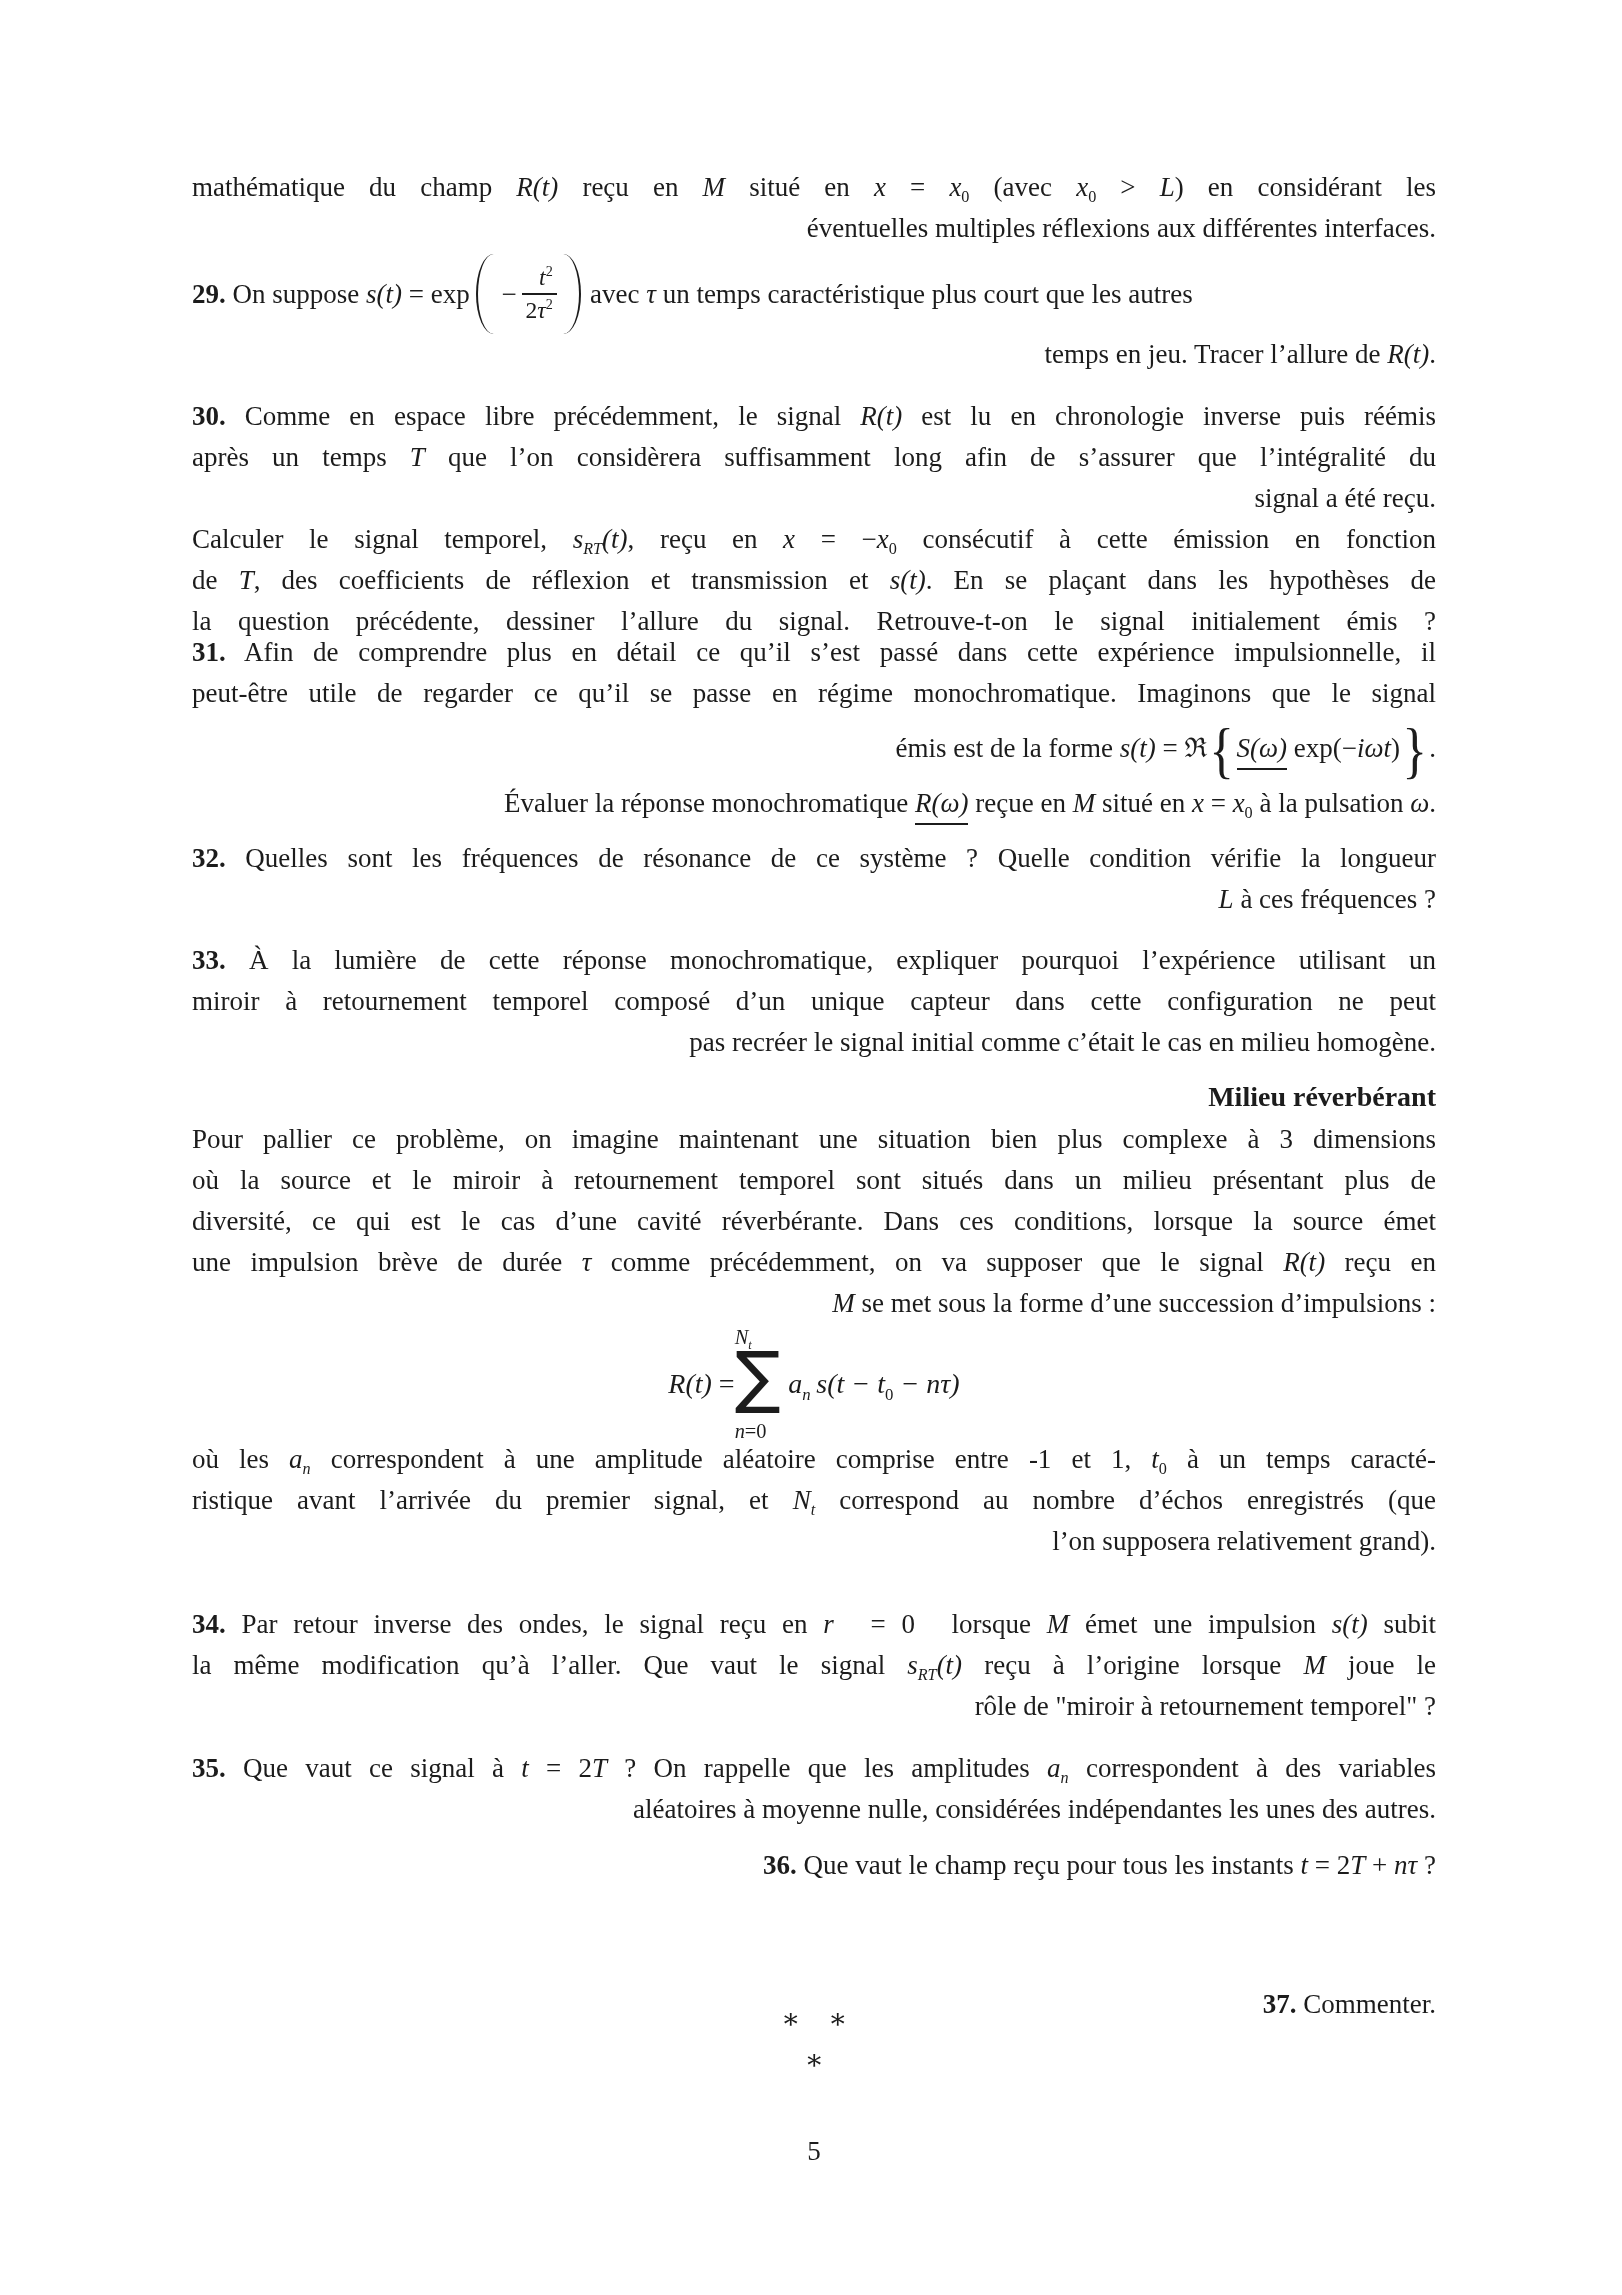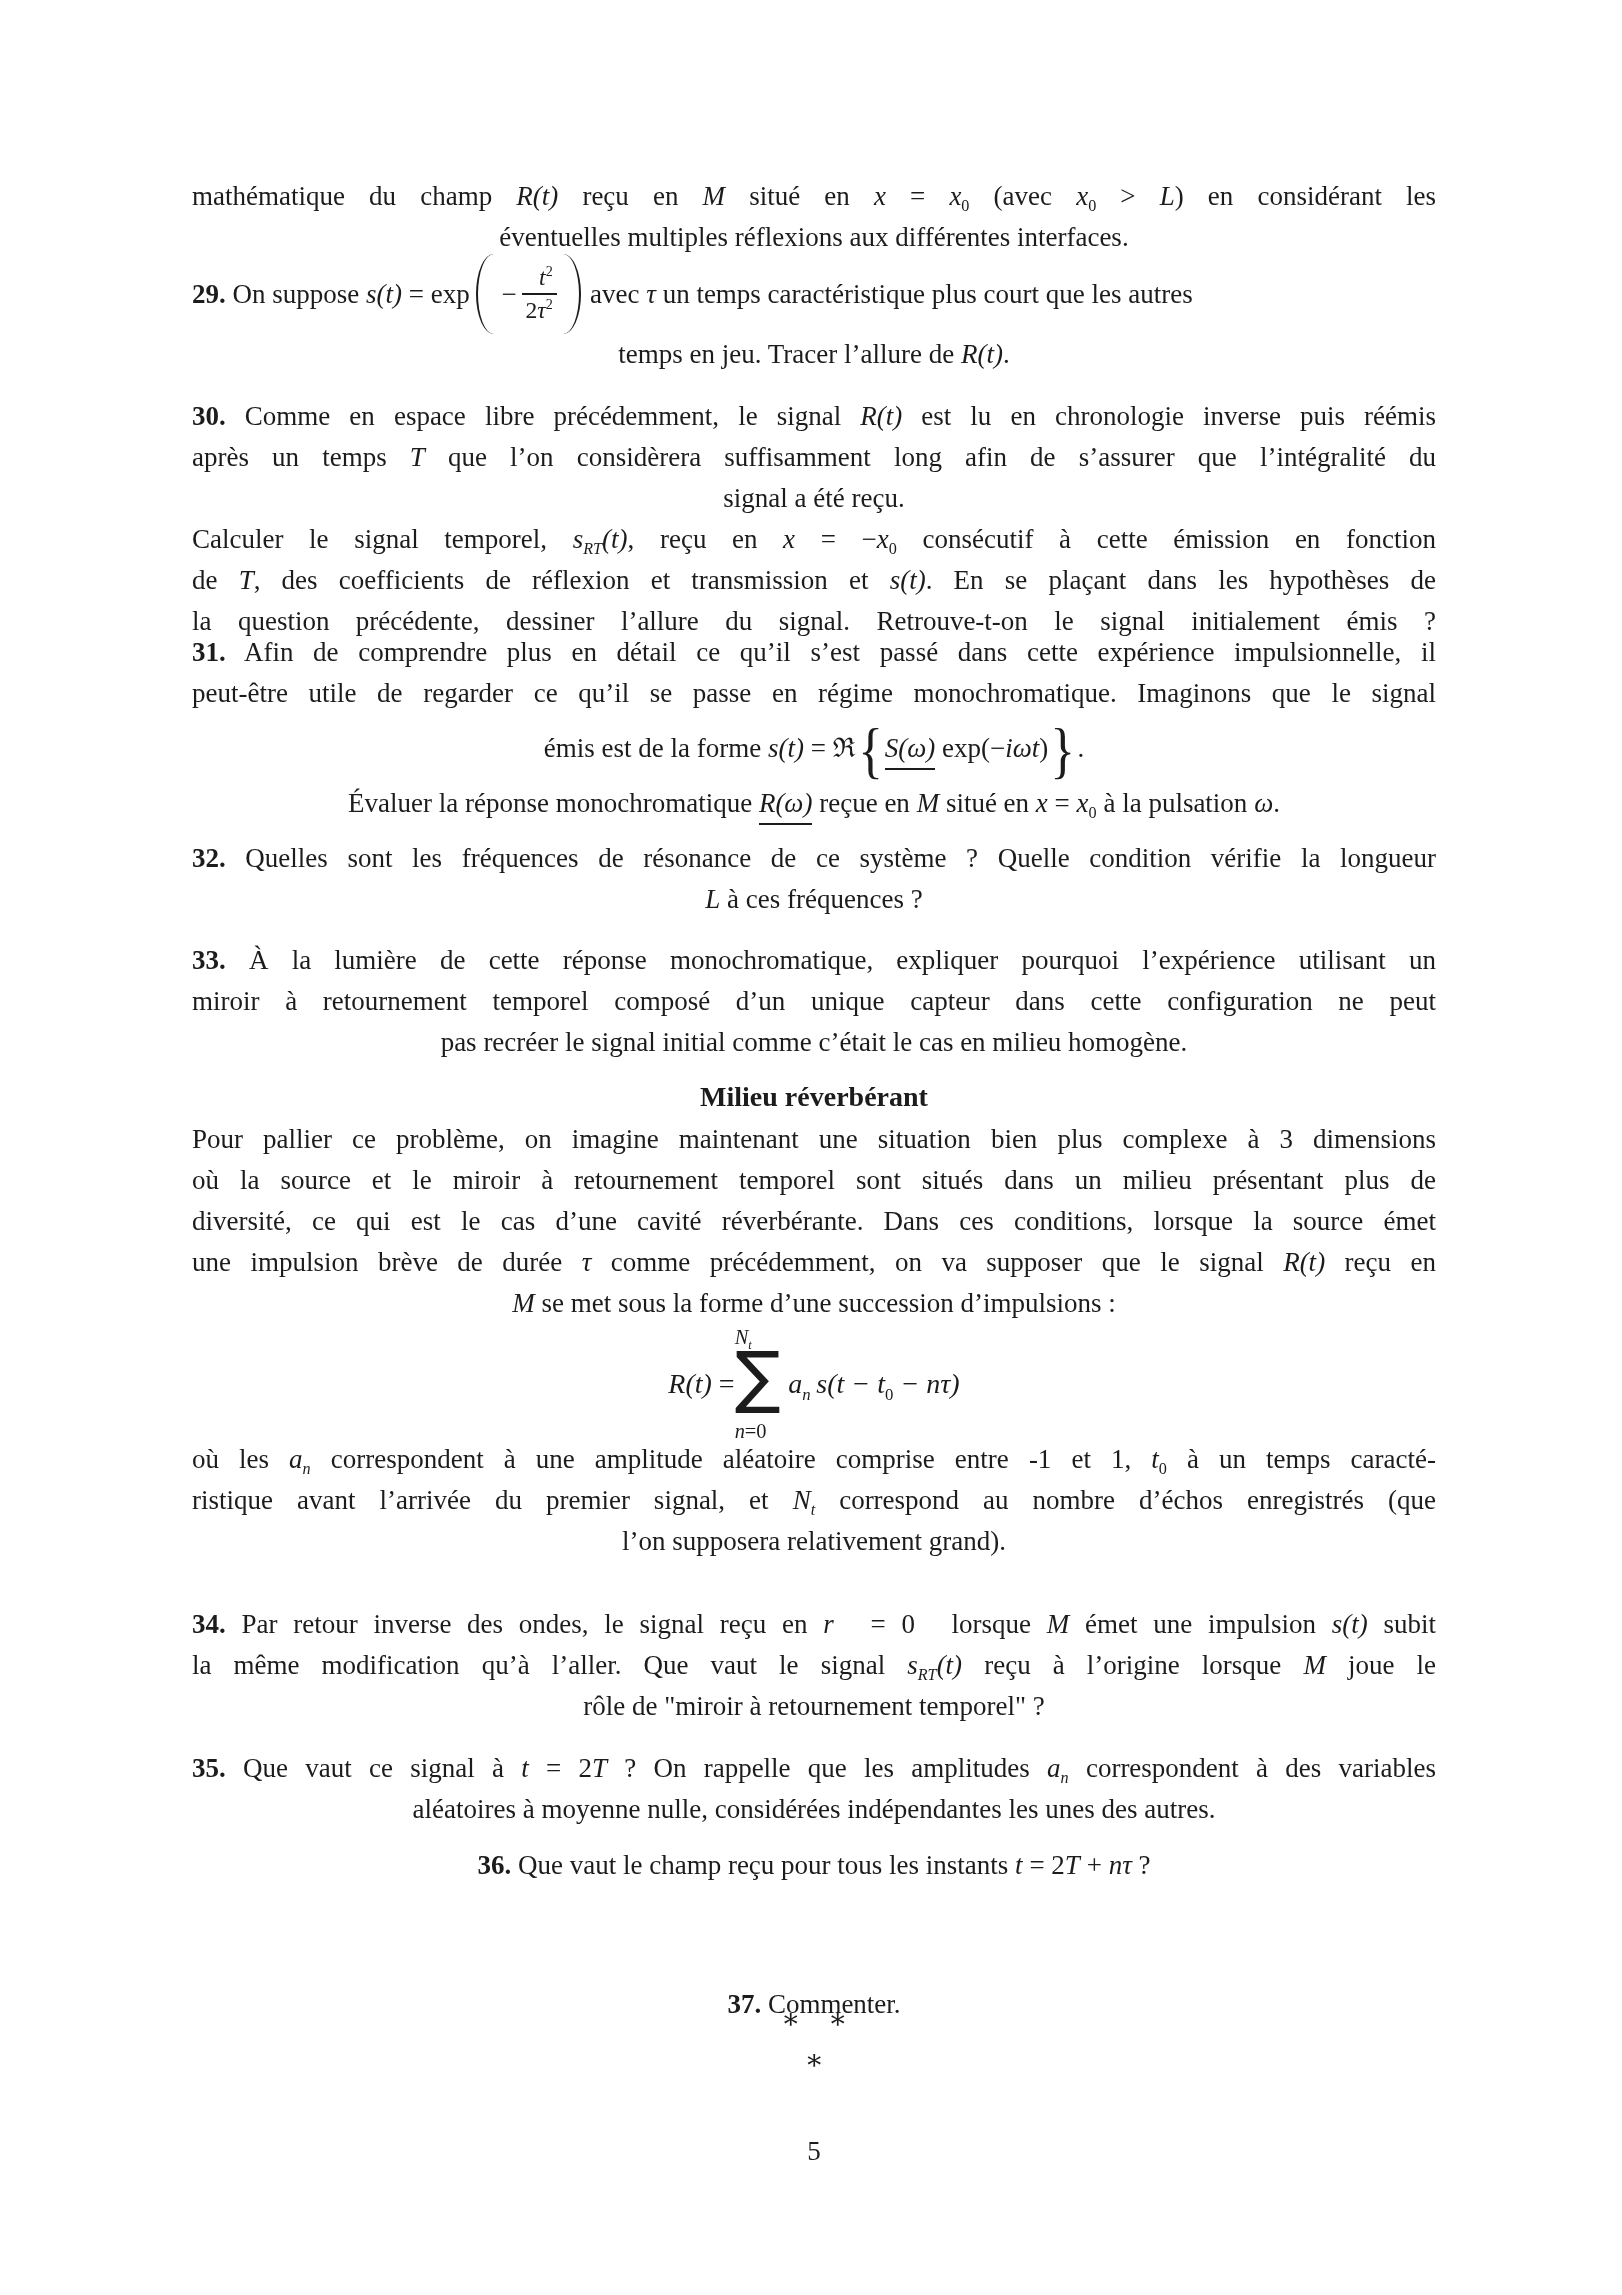--- a/index.html
+++ b/index.html
@@ -14,21 +14,21 @@
     width:1623px;height:2295px;
     color:#1c1c1c;
     font-size:27px;
   }
   .content{
     position:absolute;
     left:192px;top:0;
     width:1244px;height:100%;
   }
   .block{position:absolute;left:0;width:100%;}
-  .line{height:41px;line-height:41px;text-align:center;white-space:normal;}
+  .line{height:41px;line-height:41px;text-align:right;white-space:normal;}
   .line.jst{text-align:justify;text-align-last:justify;}
   .center-lines .line{text-align:center !important;text-align-last:center !important;}
   .seg-p{font-style:normal;}
   .seg-m{font-style:italic;}
   .seg-b{font-weight:bold;}
   .seg-um{font-style:italic;border-bottom:2.4px solid #1c1c1c;padding-bottom:4.7px;}
   sub,sup{font-size:60%;line-height:0;}
   sub.seg-sub{font-style:italic;}
   sub.seg-subr{font-style:normal;}
   .seg-brace{
@@ -82,21 +82,21 @@
   
   .stars{font-size:28px;}
   .pagenum{text-align:center;font-size:27px;line-height:41px;}
 </style>
 </head>
 <body style="background: rgb(255, 255, 255);">
 
 <div class="page" style="color: rgb(28, 28, 28);">
   <div class="content">
 
-    <div class="block" style="top:176px">
+    <div class="block" style="top:167px">
         <div class="line jst"><span class="seg-p">mathématique du champ </span><span class="seg-m">R(t)</span><span class="seg-p"> reçu en </span><span class="seg-m">M</span><span class="seg-p"> situé en </span><span class="seg-m">x</span><span class="seg-p"> = </span><span class="seg-m">x</span><sub class="seg-subr">0</sub><span class="seg-p"> (avec </span><span class="seg-m">x</span><sub class="seg-subr">0</sub><span class="seg-p"> &gt; </span><span class="seg-m">L</span><span class="seg-p">) en considérant les</span></div>
         <div class="line"><span class="seg-p">éventuelles multiples réflexions aux différentes interfaces.</span></div>
       </div>
 
     <div class="block q29row" style="top:251px">
       <span class="txt"><span class="seg-b">29.</span><span class="seg-p"> On suppose </span><span class="seg-m">s(t)</span><span class="seg-p"> = exp</span></span>
       <span class="bigparen l"></span>
       <span class="minus">−</span>
       <span class="frac">
         <span class="fnum"><span class="seg-m">t</span><sup class="seg-sup">2</sup></span>

